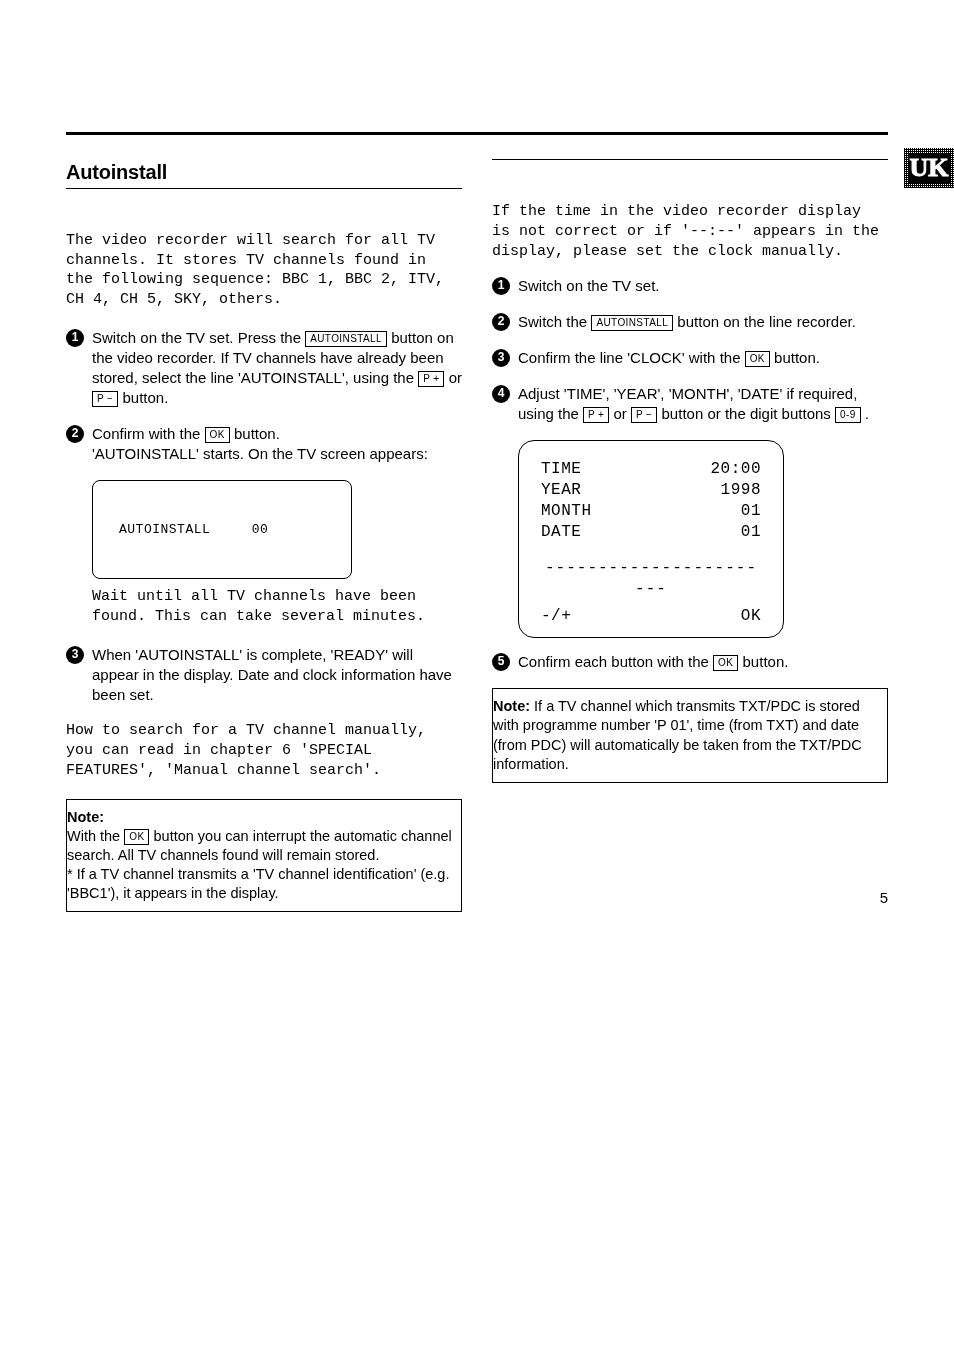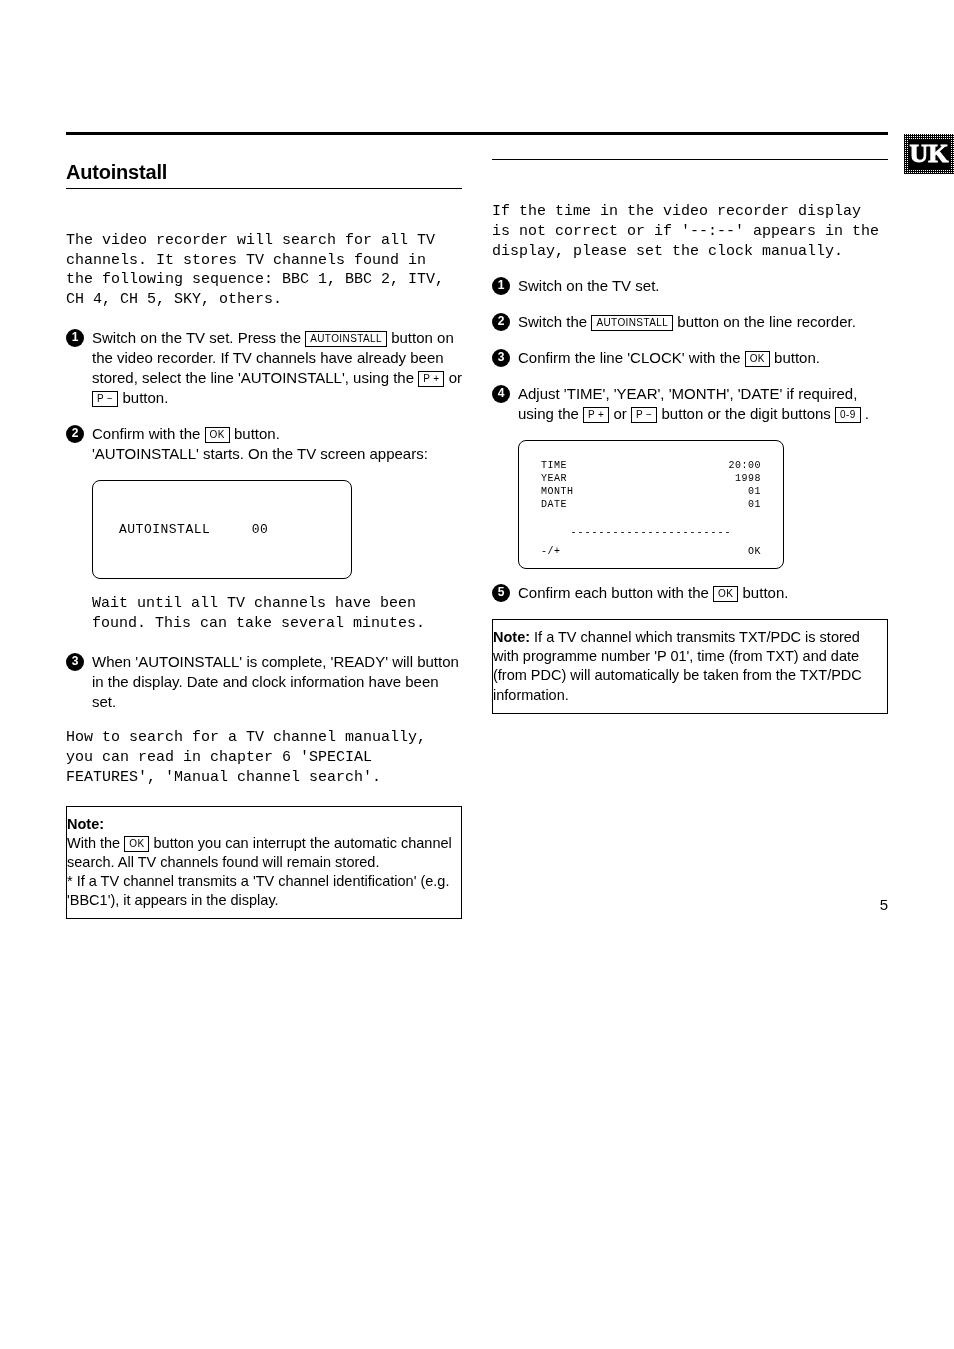--- a/index.html
+++ b/index.html
@@ -12,21 +12,21 @@
     width: 954px;
     height: 1349px;
     position: relative;
   }
   .page {
     padding: 60px 66px 40px 66px;
     position: relative;
   }
   .region-tab {
     position: absolute;
-    top: 134px;
+    top: 148px;
     right: 0;
     width: 50px;
     height: 40px;
     background-image:
       repeating-linear-gradient(0deg, #000 0 1px, transparent 1px 2px),
       repeating-linear-gradient(90deg, #000 0 1px, transparent 1px 2px);
     background-blend-mode: multiply;
     display:flex;
     align-items:center;
     justify-content:center;
@@ -97,29 +97,29 @@
     font-family: Arial, sans-serif;
     letter-spacing: 0.4px;
   }
   .screen {
     border: 1px solid #000;
     border-radius: 8px;
     font-family: "Courier New", monospace;
     font-size: 13px;
     letter-spacing: 0.5px;
     padding: 40px 26px;
-    margin: 6px 0 15px 26px;
+    margin: 6px 0 8px 26px;
     width: 260px;
     white-space: pre;
   }
   .screen2 {
     border: 1px solid #000;
-    border-radius: 8px;
+    border-radius: 16px;
     font-family: "Courier New", monospace;
-    font-size: 10px;
+    font-size: 16px;
     letter-spacing: 0.5px;
     padding: 18px 22px 10px 22px;
     margin: 6px 0 14px 26px;
     width: 266px;
   }
   .screen2 .row { display:flex; justify-content: space-between; }
   .screen2 .dash { letter-spacing: 1px; margin: 14px 0 6px 0; text-align:center; overflow:hidden; }
   .note-box {
     border: 1px solid #000;
     padding: 8px 0;
@@ -167,21 +167,21 @@
           <span>'AUTOINSTALL' starts. On the TV screen appears:</span>
         </div>
       </div>
 
       <div class="screen"><span>AUTOINSTALL     00</span></div>
 
       <p class="para-indent">Wait until all TV channels have been found. This can take several minutes.</p>
 
       <div class="step">
         <div class="step-num">3</div>
-        <div class="step-body">When 'AUTOINSTALL' is complete, 'READY' will button in the display. Date and clock information have been set.</div>
+        <div class="step-body">When 'AUTOINSTALL' is complete, 'READY' will appear in the display. Date and clock information have been set.</div>
       </div>
 
       <p style="margin-top:14px; margin-bottom:18px;">How to search for a TV channel manually, you can read in chapter 6 'SPECIAL FEATURES', 'Manual channel search'.</p>
 
       <div class="note-box">
         <div><span class="note-label">Note:</span></div>
         <span>With the </span><span class="btn-box">OK</span><span> button you can interrupt the automatic channel search. All TV channels found will remain stored.</span><br>
         <span>* If a TV channel transmits a 'TV channel identification' (e.g. 'BBC1'), it appears in the display.</span>
       </div>
     </div>

